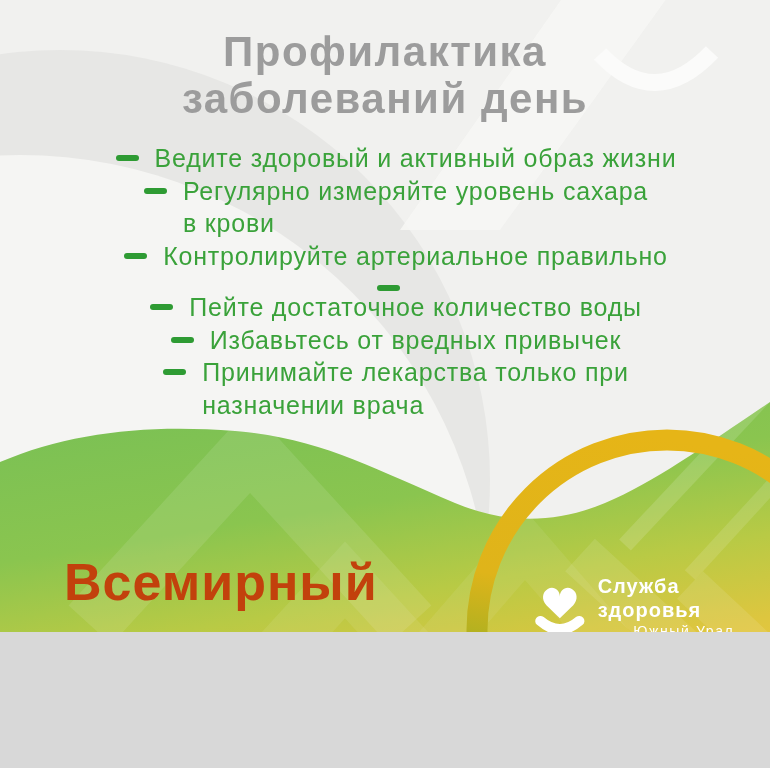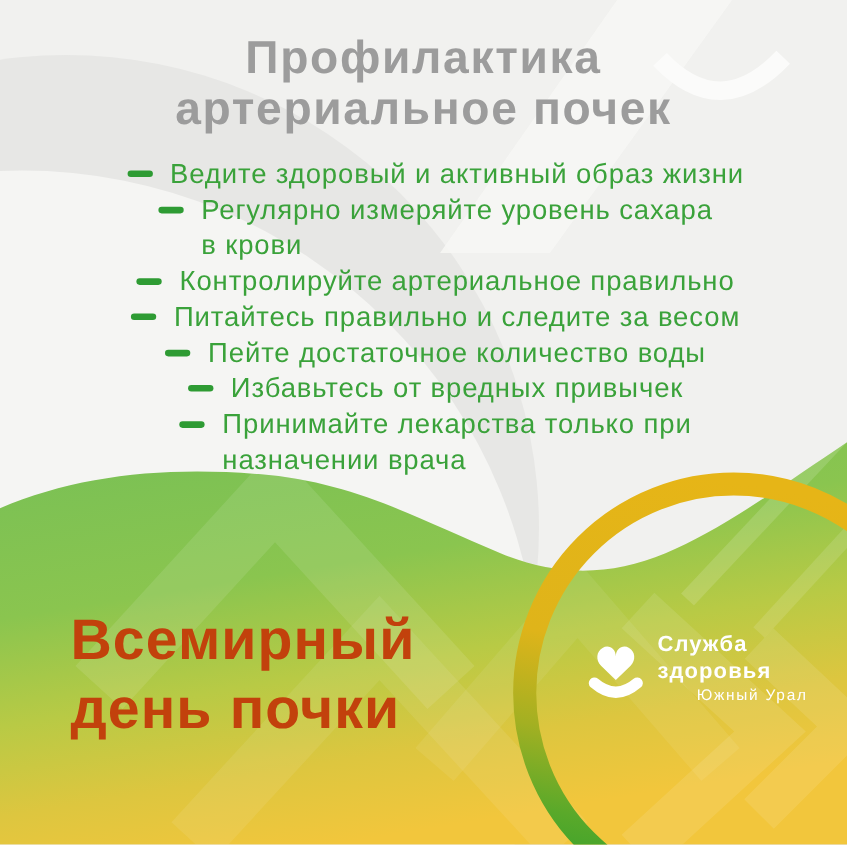--- a/index.html
+++ b/index.html
@@ -1,20 +1,20 @@
 <!DOCTYPE html>
 <html><head>
 <meta charset="utf-8">
 <style>
   * { margin: 0; padding: 0; box-sizing: border-box; }
   html, body { background: #d8d8d8; }
   .poster {
     position: relative;
     width: 770px;
-    height: 768px;
+    height: 632px;
     overflow: hidden;
     background: #f1f1ef;
     font-family: "Liberation Sans", sans-serif;
   }
   .bg-svg {
     position: absolute;
     inset: 0;
     z-index: 0;
   }
   
@@ -144,40 +144,39 @@
       <polyline points="690,585 770,660 690,740" fill="none" stroke="#ffffff" stroke-opacity="0.10" stroke-width="38"></polyline>
       <line x1="625" y1="545" x2="775" y2="385" stroke="#ffffff" stroke-opacity="0.14" stroke-width="16"></line>
       <line x1="690" y1="575" x2="800" y2="455" stroke="#ffffff" stroke-opacity="0.12" stroke-width="14"></line>
     </g>
 
     <circle cx="667" cy="630" r="190" fill="none" stroke="url(#ringGrad)" stroke-width="21"></circle>
   </svg>
 
   <h1 class="title">
     <span>Профилактика</span>
-    <span>артериальное почек</span>
+    <span>заболеваний день</span>
   </h1>
 
   <ul class="tips">
     <li class="tip">
       <span class="tip-dash"></span>
       <span class="tip-text">Ведите здоровый и активный образ жизни</span>
     </li>
     <li class="tip">
       <span class="tip-dash"></span>
       <span class="tip-text">Регулярно измеряйте уровень сахара
 в крови</span>
     </li>
     <li class="tip">
       <span class="tip-dash"></span>
       <span class="tip-text">Контролируйте артериальное правильно</span>
     </li>
     <li class="tip">
       <span class="tip-dash"></span>
-      <span class="tip-text">Питайтесь правильно и следите за весом</span>
     </li>
     <li class="tip">
       <span class="tip-dash"></span>
       <span class="tip-text">Пейте достаточное количество воды</span>
     </li>
     <li class="tip">
       <span class="tip-dash"></span>
       <span class="tip-text">Избавьтесь от вредных привычек</span>
     </li>
     <li class="tip">

